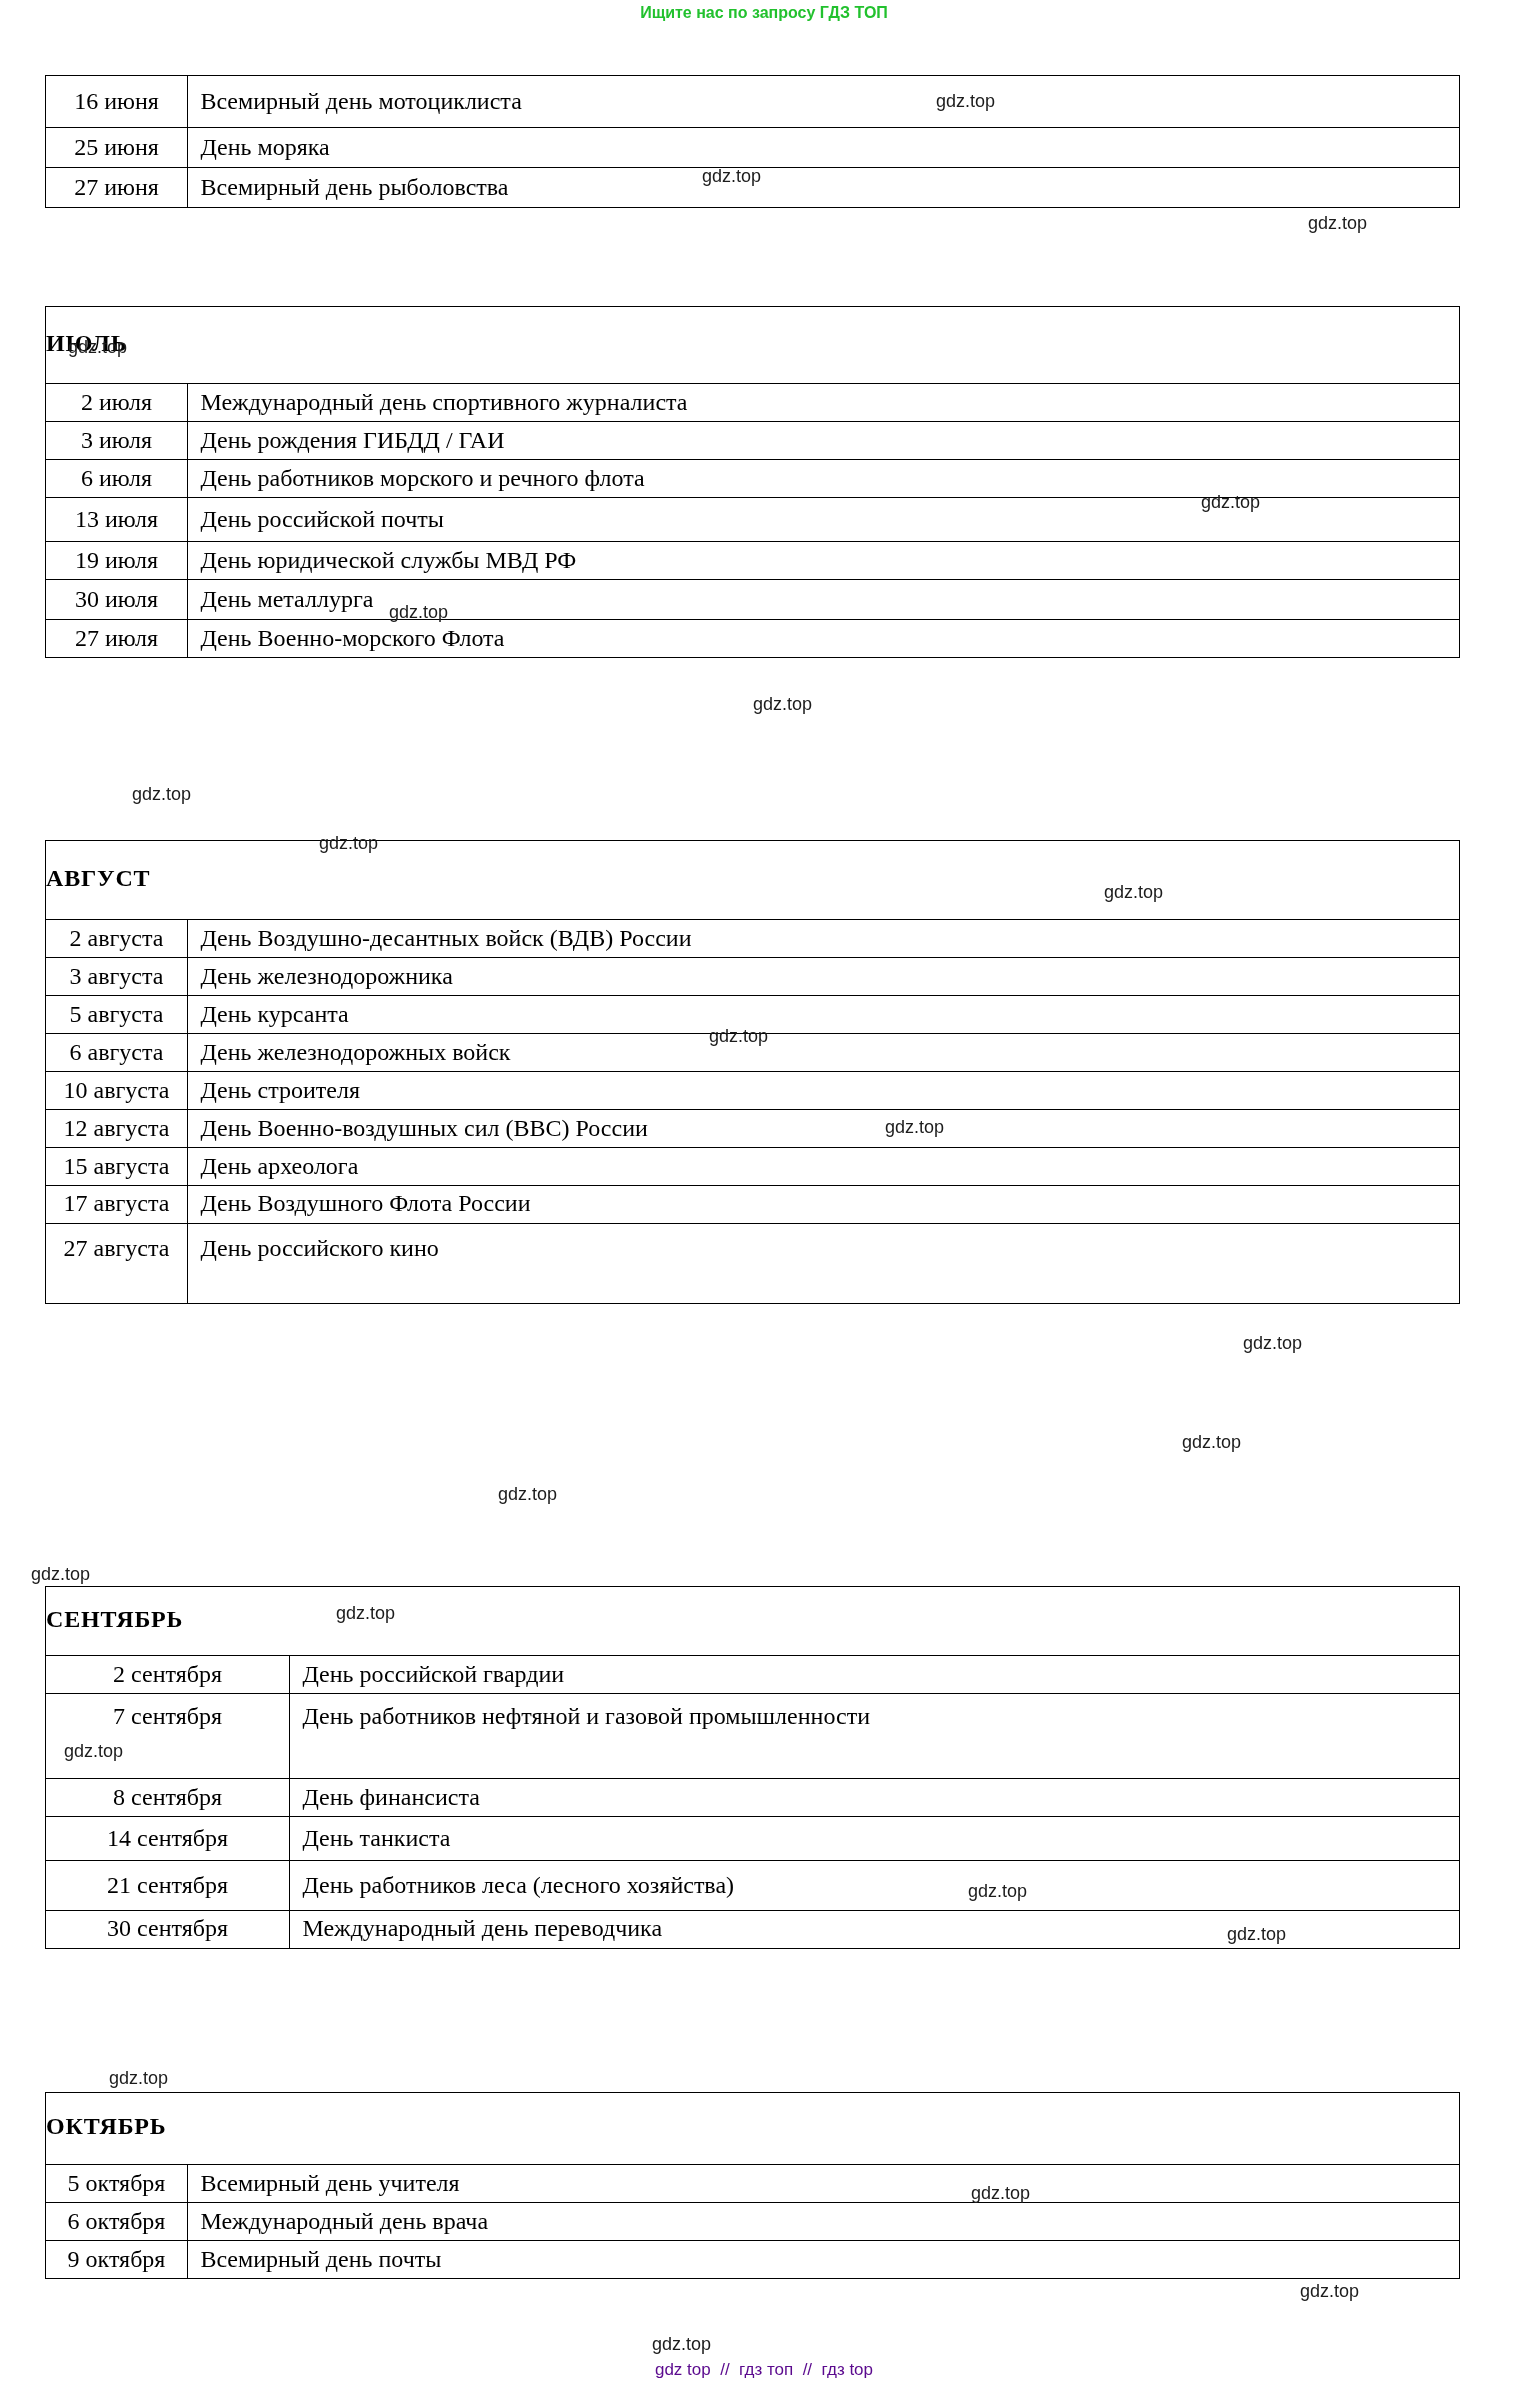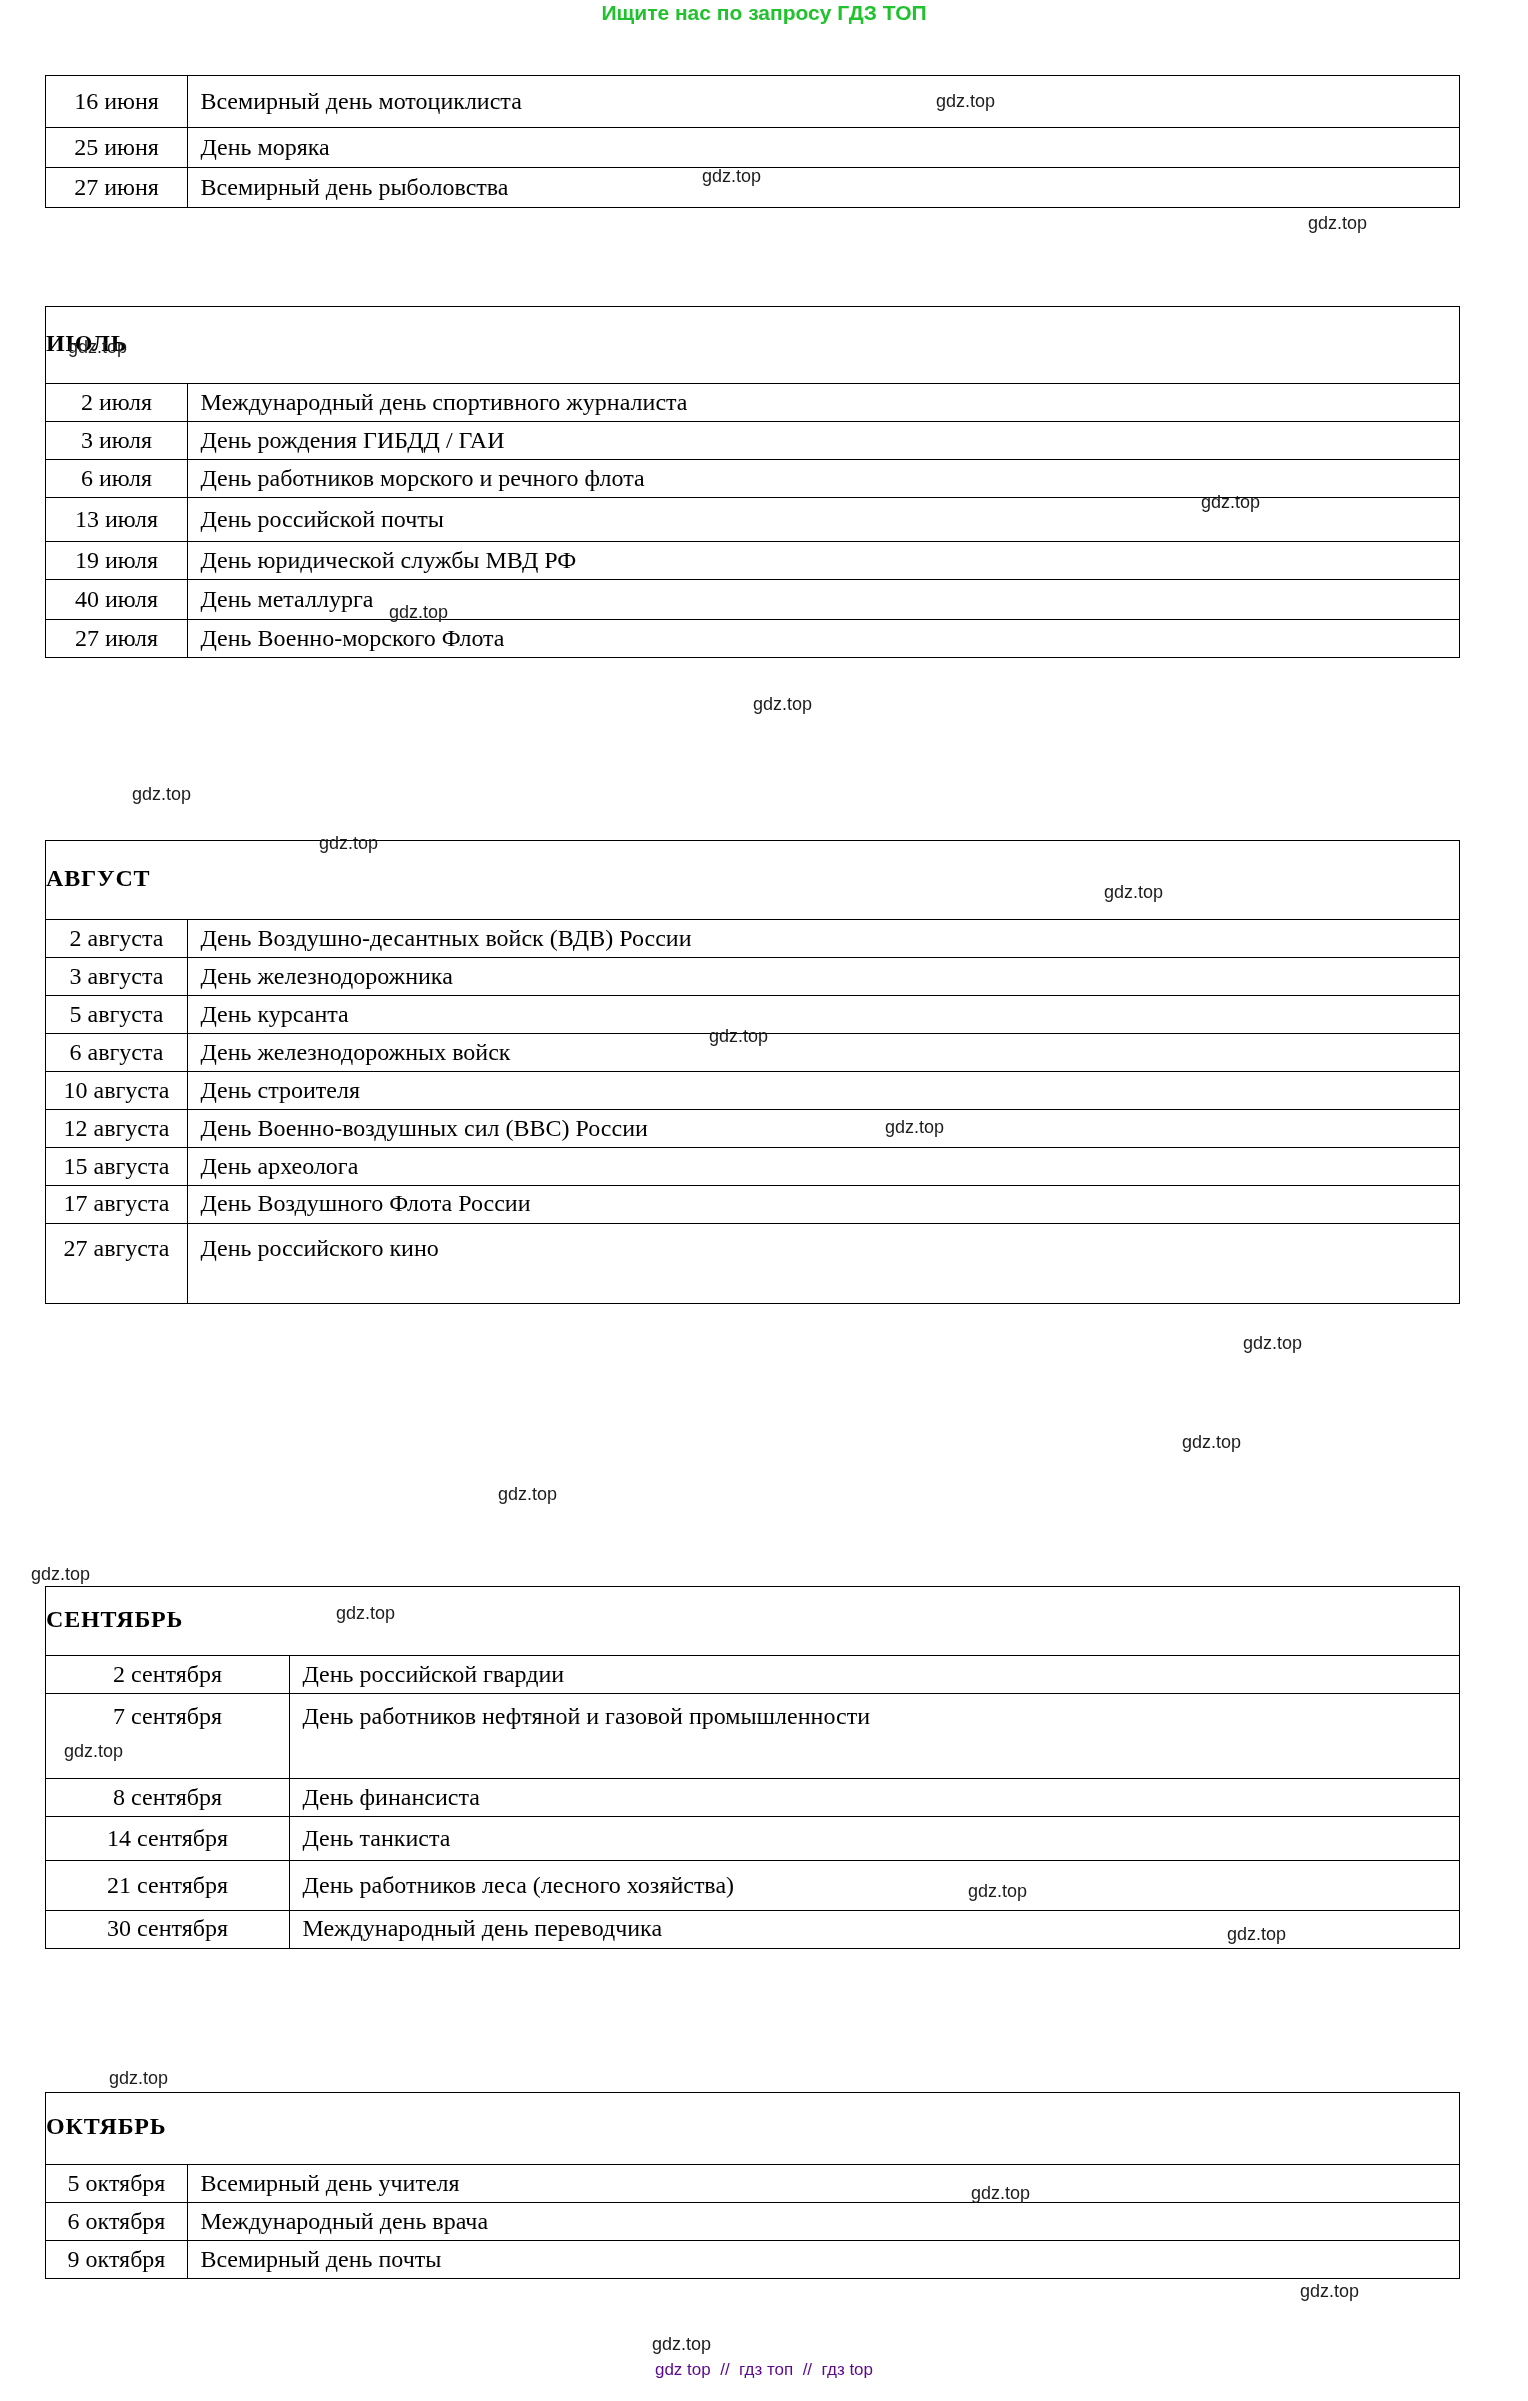--- a/index.html
+++ b/index.html
@@ -16,21 +16,21 @@
   }
 
   
   .promo {
     position: absolute;
     top: 0px;
     left: 0;
     width: 1528px;
     text-align: center;
     font-family: "Liberation Sans", sans-serif;
-    font-size: 21px;
+    font-size: 16px;
     font-weight: bold;
     color: #22c12e;
     letter-spacing: 0px;
     line-height: 26.4px;
   }
 
   
   .footer-promo {
     position: absolute;
     bottom: 17px;
@@ -146,21 +146,21 @@
     </tr>
     <tr>
       <td class="date" style="height:34px">13 июля</td>
       <td class="name">День российской почты</td>
     </tr>
     <tr>
       <td class="date" style="height:23px">19 июля</td>
       <td class="name">День юридической службы МВД РФ</td>
     </tr>
     <tr>
-      <td class="date" style="height:29.6px">40 июля</td>
+      <td class="date" style="height:29.6px">30 июля</td>
       <td class="name">День металлурга</td>
     </tr>
     <tr>
       <td class="date" style="height:23px">27 июля</td>
       <td class="name">День Военно-морского Флота</td>
     </tr>
   </tbody>
 </table>
 
 <table class="tbl" id="tbl-aug">

